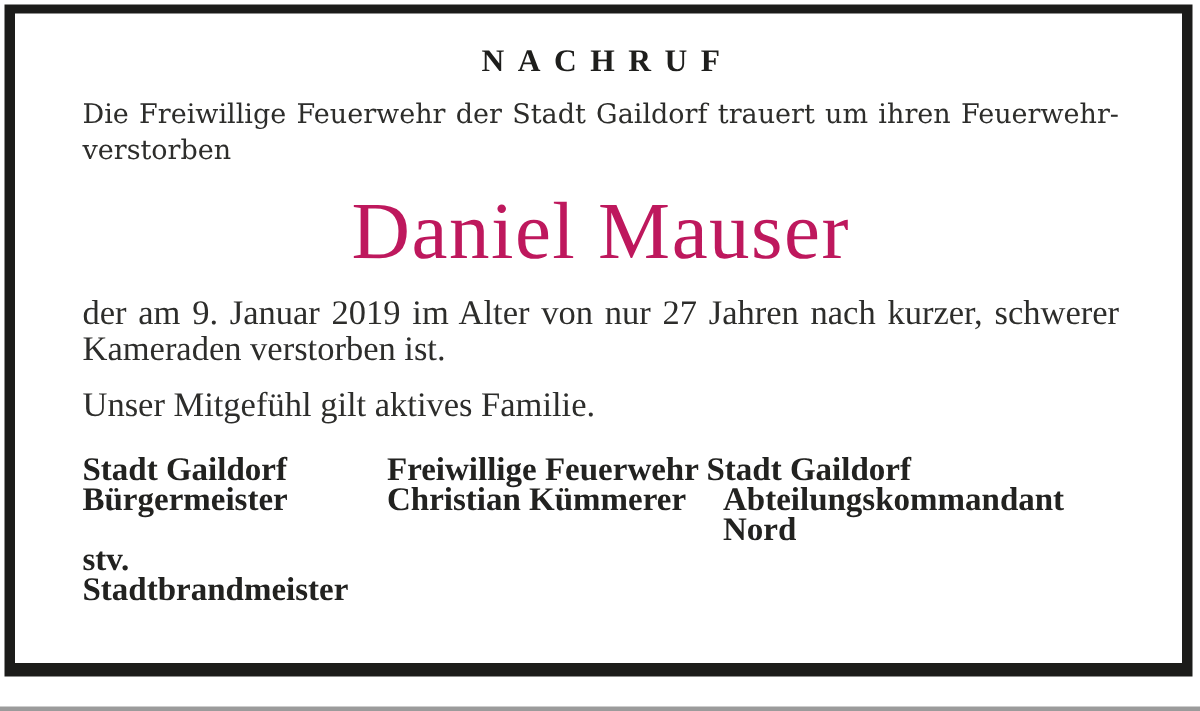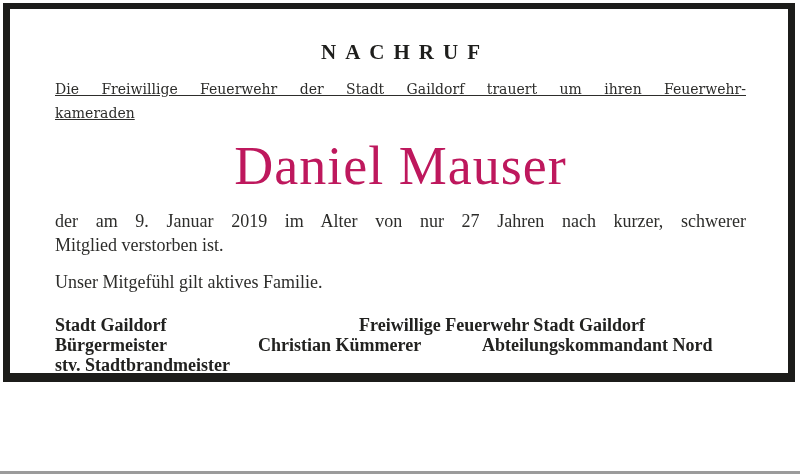--- a/index.html
+++ b/index.html
@@ -21,48 +21,47 @@
     position: absolute;
     left: 0; right: 0; bottom: 0;
     height: 3px;
     background: #9b9b9b;
   }
   .notice {
     position: absolute;
     left: 3px;
     top: 3px;
     width: 792px;
-    height: 379px;
+    height: 448px;
     box-sizing: border-box;
     background: #ffffff;
     border: 6px solid #1c1c1a;
     border-left-width: 7px;
     border-right-width: 7px;
     border-bottom-width: 9px;
-    padding: 32px 42px 0 45px;
+    padding: 20px 42px 0 45px;
   }
   .title {
     text-align: center;
     font-weight: bold;
     font-size: 21px;
     line-height: 22px;
     letter-spacing: 9px;
     text-indent: 9px;
     color: #1e1e1c;
   }
   .para {
-    font-size: 18px;
+    font-size: 23px;
     line-height: 24px;
     color: #2d2d2b;
   }
   .intro {
     margin-top: 14px;
     font-family: "DejaVu Serif", "Liberation Serif", serif;
-    font-size: 14px;
-    text-decoration: underline;
+    font-size: 18px;
   }
   .jline {
     text-align: justify;
     text-align-last: justify;
   }
   .line {
     text-align: left;
   }
   .name {
     margin: 13px 0 15px 0;
@@ -74,47 +73,46 @@
     letter-spacing: 1px;
   }
   .gap {
     margin-top: 13px;
   }
   .signatures {
     margin-top: 21px;
     display: grid;
     grid-template-columns: 203px 224px 1fr;
     font-weight: bold;
-    font-size: 18px;
+    font-size: 22px;
     line-height: 20px;
     color: #222220;
   }
   .sig-org2 {
     grid-column: 2 / 4;
-    text-align: center;
   }
 </style>
 </head>
 <body>
 
 <div class="page">
   <div class="notice">
 
     <div class="title">NACHRUF</div>
 
     <div class="para intro">
       <div class="jline">Die Freiwillige Feuerwehr der Stadt Gaildorf trauert um ihren Feuerwehr-</div>
-      <div class="line">kameraden</div>
+      <div class="line">verstorben</div>
     </div>
 
     <div class="name">Daniel Mauser</div>
 
     <div class="para">
       <div class="jline">der am 9. Januar 2019 im Alter von nur 27 Jahren nach kurzer, schwerer</div>
-      <div class="line">Mitglied verstorben ist.</div>
+      <div class="line">Kameraden verstorben ist.</div>
     </div>
 
 
 
     <div class="para gap">
       <div class="line">Unser Mitgefühl gilt aktives Familie.</div>
     </div>
 
     <div class="signatures">
       <div>Stadt Gaildorf</div>

